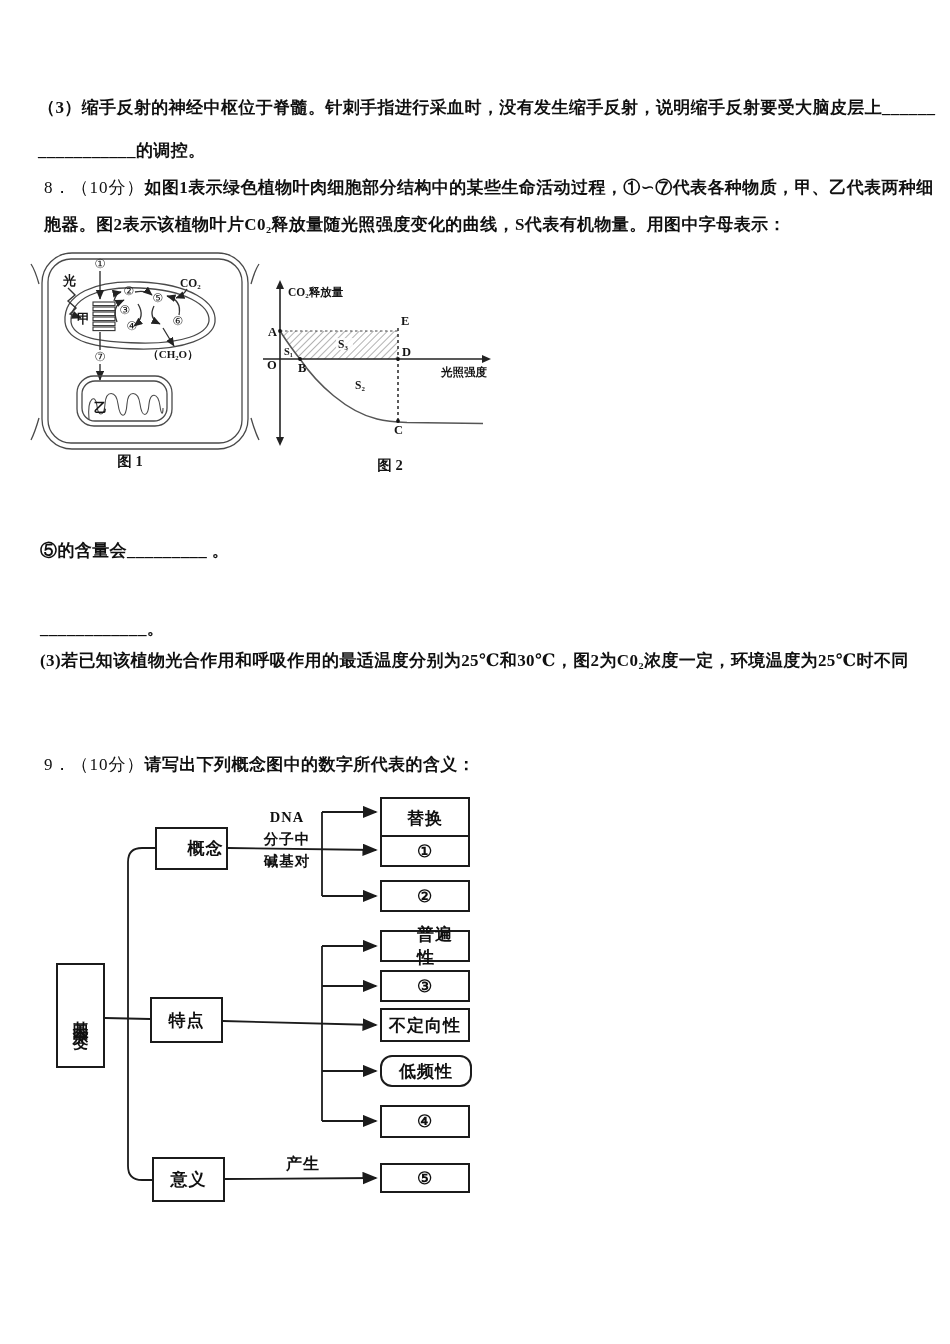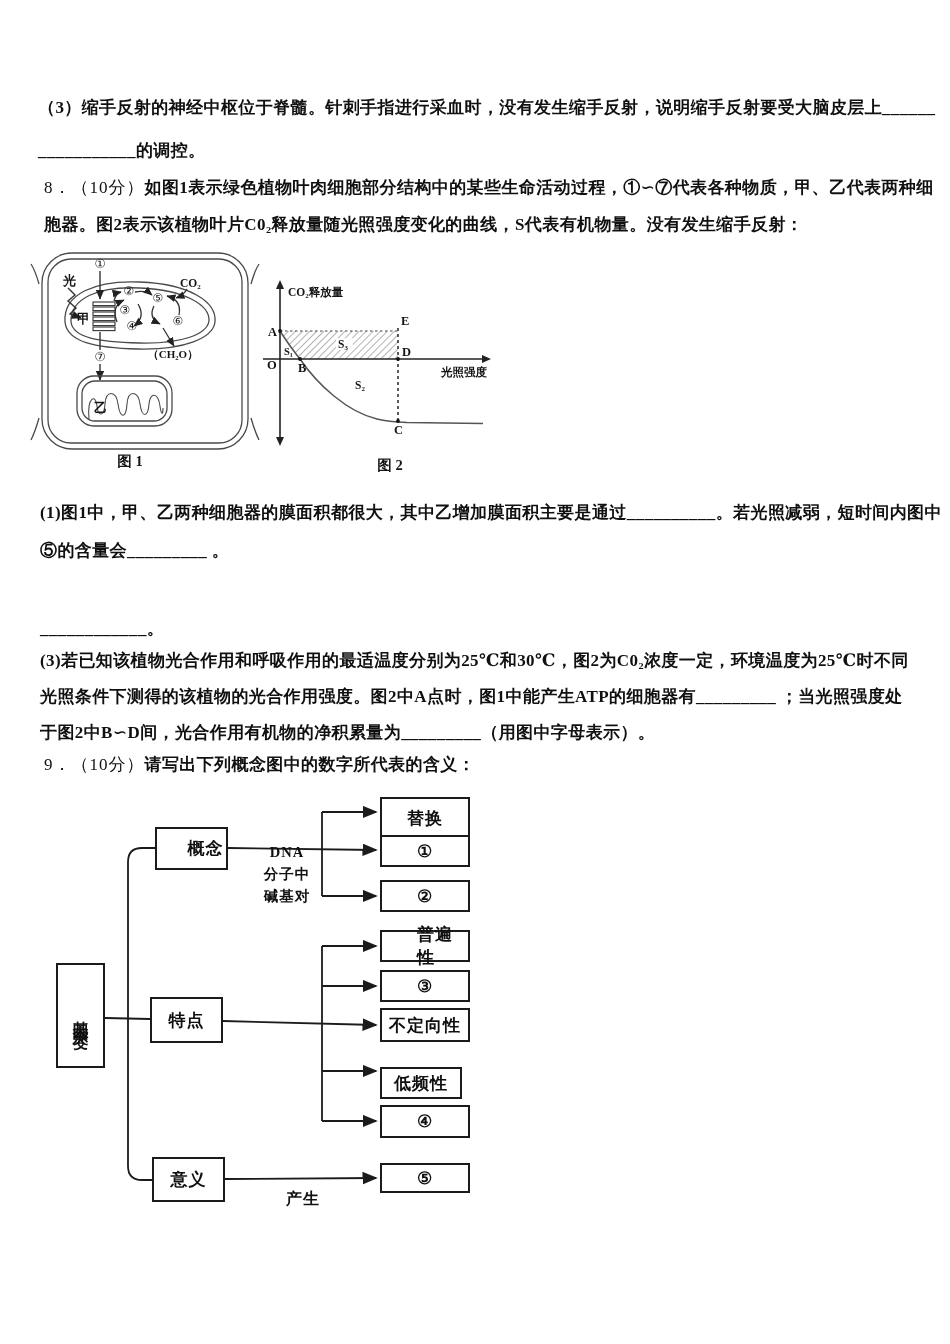--- a/index.html
+++ b/index.html
@@ -9,39 +9,36 @@
       letter-spacing:0.4px;line-height:24px;}
   .qnum{font-weight:400;letter-spacing:1px;}
   svg{position:absolute;overflow:visible;}
   svg text{font-family:"Liberation Serif","DejaVu Serif",serif;fill:#151515;}
   .cm-box{position:absolute;border:2px solid #1b1b1b;background:#fff;display:flex;
           align-items:center;justify-content:center;font-size:17px;font-weight:700;
           letter-spacing:1px;box-sizing:border-box;}
   .cm-root{writing-mode:vertical-rl;text-orientation:upright;letter-spacing:4px;
            font-size:16px;line-height:1;}
   .cm-edge{position:absolute;text-align:center;font-size:14.5px;font-weight:700;
-           line-height:22px;letter-spacing:1px;margin-top:35px;}
+           line-height:22px;letter-spacing:1px;}
 </style>
 </head>
 <body>
 
 <div id="page">
 
   <div class="tl" style="top:96px;left:38px">（3）缩手反射的神经中枢位于脊髓。针刺手指进行采血时，没有发生缩手反射，说明缩手反射要受大脑皮层上______</div>
   <div class="tl" style="top:139px;left:38px">___________的调控。</div>
 
   <div class="tl" style="top:176px;left:44px"><span class="qnum">8．（10分）</span><span>如图1表示绿色植物叶肉细胞部分结构中的某些生命活动过程，①∽⑦代表各种物质，甲、乙代表两种细</span></div>
-  <div class="tl" style="top:213px;left:44px">胞器。图2表示该植物叶片C0₂释放量随光照强度变化的曲线，S代表有机物量。没有发生缩手反射：</div>
-
-  <div class="tl" style="top:501px;left:40px">(1)图1中，甲、乙两种细胞器的膜面积都很大，其中乙增加膜面积主要是通过__________。若光照减弱，短时间内图中</div>
+  <div class="tl" style="top:213px;left:44px">胞器。图2表示该植物叶片C0₂释放量随光照强度变化的曲线，S代表有机物量。用图中字母表示：</div>
+
   <div class="tl" style="top:539px;left:40px">⑤的含量会_________ 。</div>
   <div class="tl" style="top:617px;left:40px">____________。</div>
   <div class="tl" style="top:649px;left:40px">(3)若已知该植物光合作用和呼吸作用的最适温度分别为25℃和30℃，图2为C0₂浓度一定，环境温度为25℃时不同</div>
-  <div class="tl" style="top:685px;left:40px">光照条件下测得的该植物的光合作用强度。图2中A点时，图1中能产生ATP的细胞器有_________ ；当光照强度处</div>
-  <div class="tl" style="top:721px;left:40px">于图2中B∽D间，光合作用有机物的净积累量为_________（用图中字母表示）。</div>
 
   <div class="tl" style="top:753px;left:44px"><span class="qnum">9．（10分）</span><span>请写出下列概念图中的数字所代表的含义：</span></div>
 
   <svg style="left:35px;top:250px" width="225" height="225" viewBox="0 0 225 225">
     <defs>
       <marker id="ar1" markerWidth="8" markerHeight="8" refX="6.5" refY="3" orient="auto">
         <path d="M0,0 L7,3 L0,6 Z" fill="#222"></path>
       </marker>
     </defs>
 
@@ -191,19 +188,19 @@
     </div>
     <div class="cm-edge" style="left:218px;top:368px;width:70px;font-size:16px;">产生</div>
 
     <div class="cm-box" style="left:330px;top:12px;width:90px;height:42px;">替换</div>
     <div class="cm-box" style="left:330px;top:50px;width:90px;height:32px;">①</div>
     <div class="cm-box" style="left:330px;top:95px;width:90px;height:32px;">②</div>
 
     <div class="cm-box" style="left:330px;top:145px;width:90px;height:32px;padding-left:35px;">普遍性</div>
     <div class="cm-box" style="left:330px;top:185px;width:90px;height:32px;">③</div>
     <div class="cm-box" style="left:330px;top:223px;width:90px;height:34px;">不定向性</div>
-    <div class="cm-box" style="left:330px;top:282px;width:82px;height:32px;">低频性</div>
+    <div class="cm-box" style="left:330px;top:270px;width:92px;height:32px;border-radius:12px;">低频性</div>
     <div class="cm-box" style="left:330px;top:320px;width:90px;height:33px;">④</div>
 
     <div class="cm-box" style="left:330px;top:378px;width:90px;height:30px;">⑤</div>
   </div>
 
 </div>
 
 </body></html>

